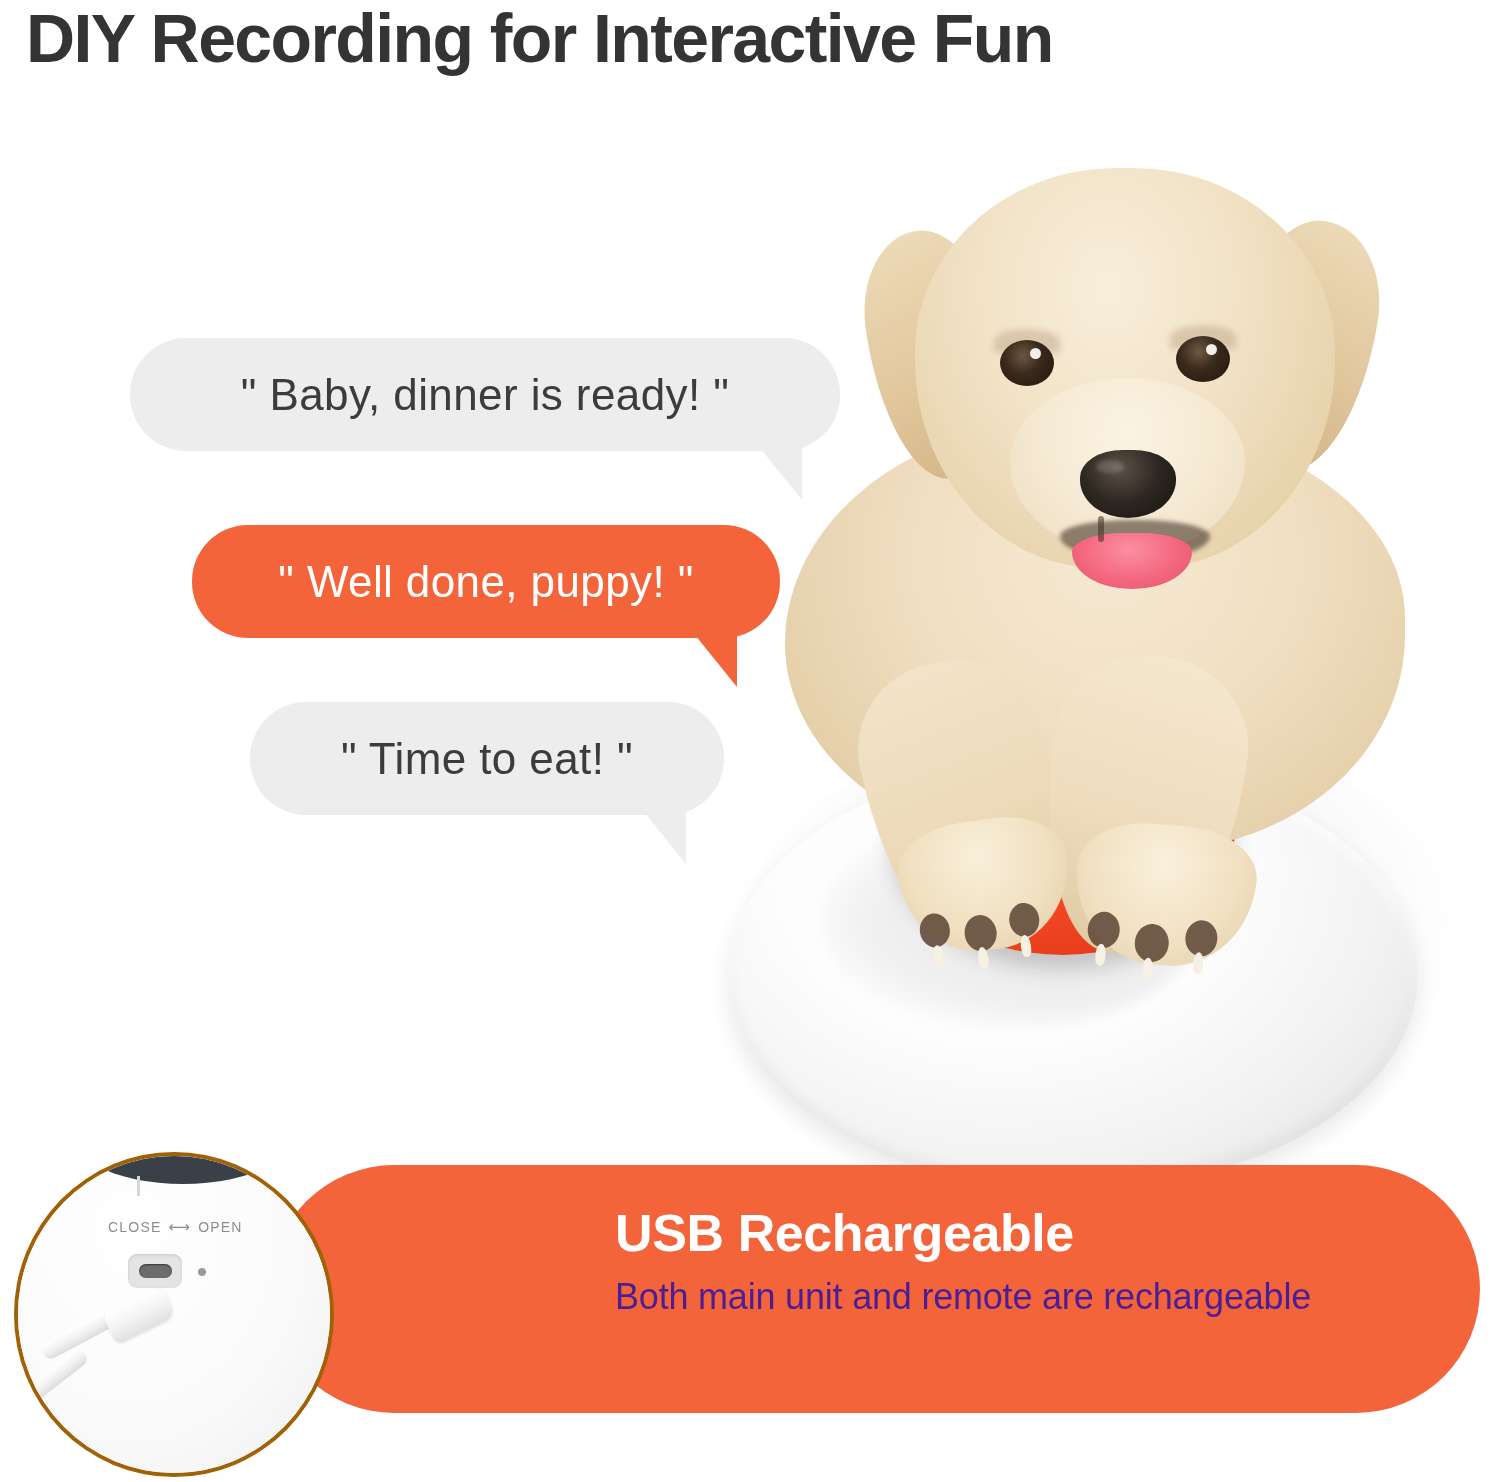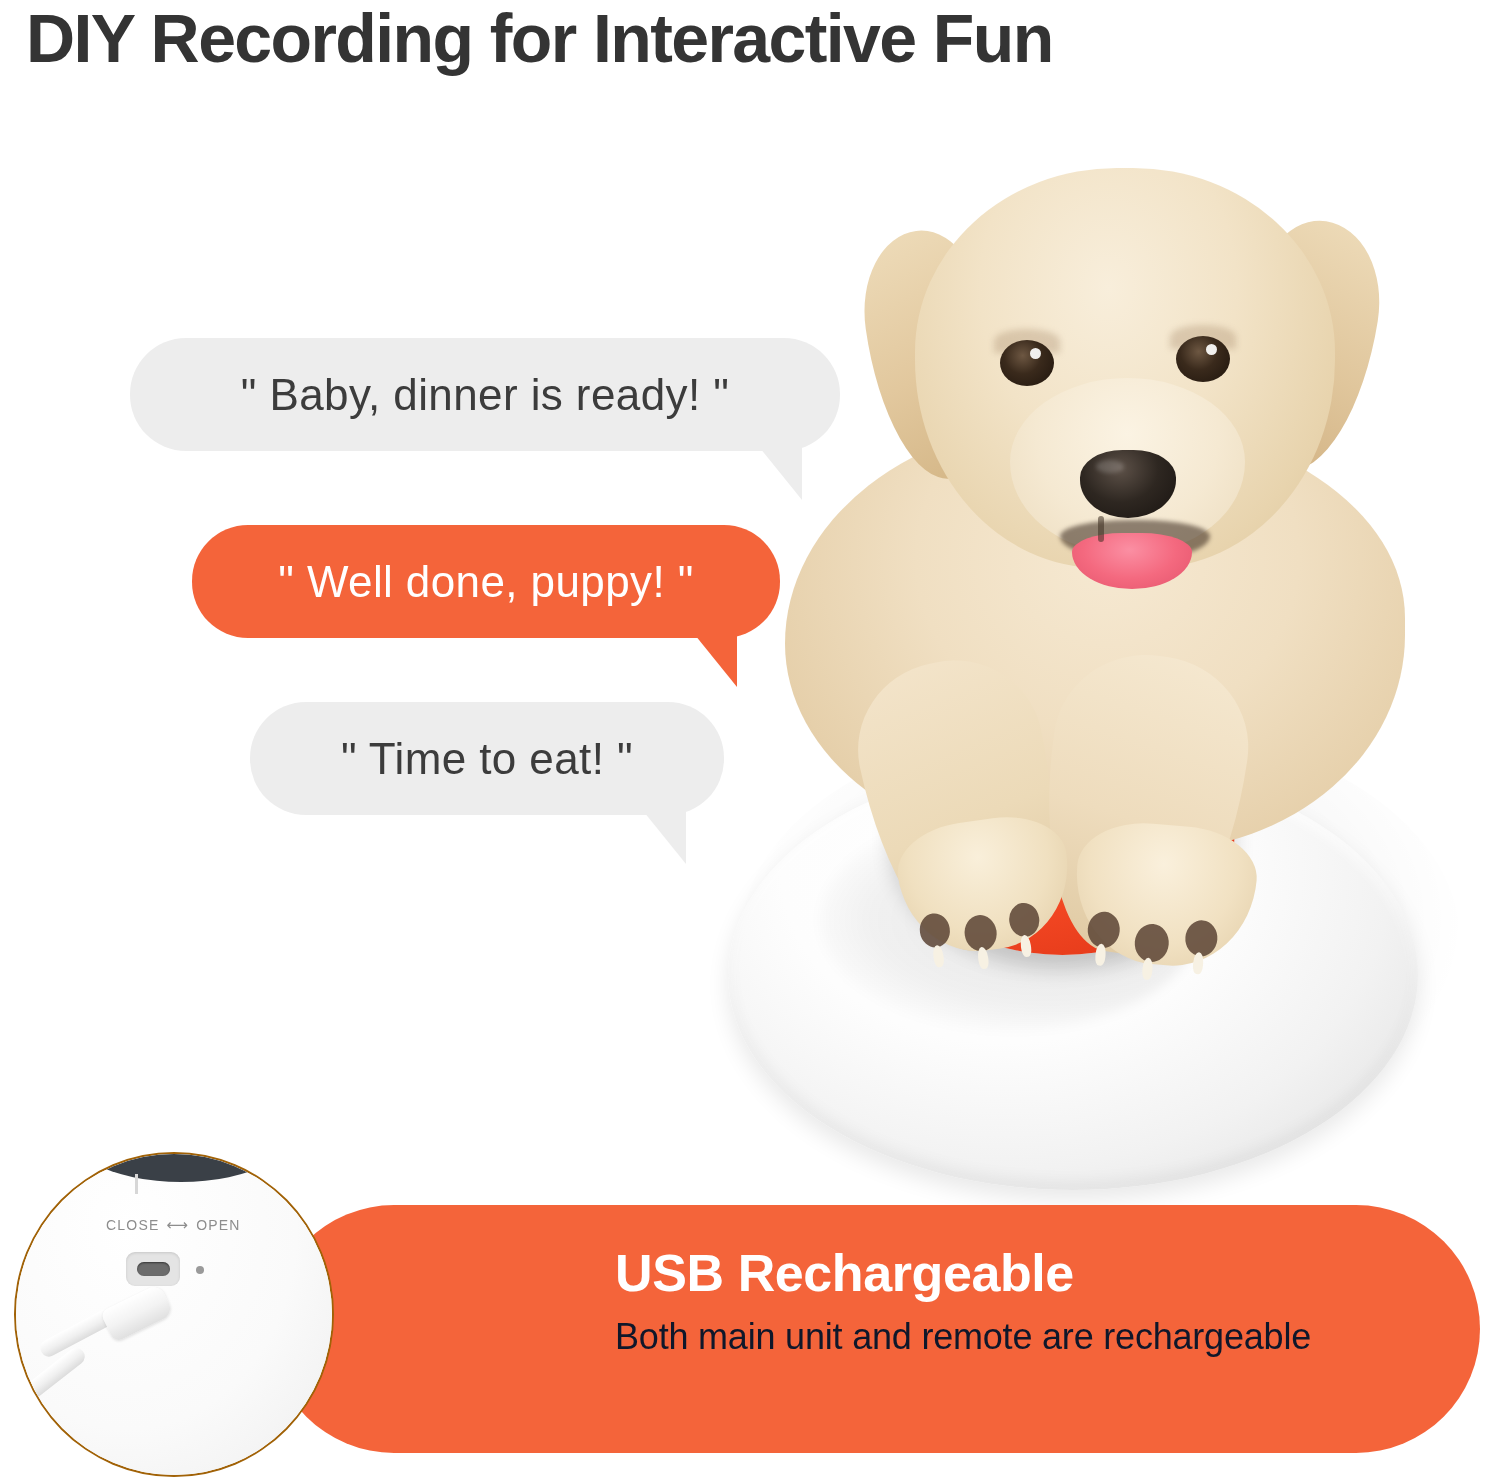--- a/index.html
+++ b/index.html
@@ -287,52 +287,52 @@
   #bubble-3 .tail {
     left: 394px; top: 110px;
     border-width: 52px 0 0 42px;
     border-color: #ededed transparent transparent transparent;
   }
 
   
   #usb-banner {
     position: absolute;
     left: 270px;
-    top: 1205px;
+    top: 1165px;
     width: 1210px;
     height: 248px;
     background: #f4643a;
     border-radius: 124px;
   }
   #usb-banner-text {
     position: absolute;
     left: 345px;
     top: 38px;
     width: 800px;
   }
   #usb-title {
     font-size: 52px;
     font-weight: bold;
     color: #ffffff;
     letter-spacing: -0.4px;
     line-height: 1.16;
   }
   #usb-sub {
     font-size: 36px;
-    color: #0f172a;
+    color: #4c1d95;
     letter-spacing: -0.2px;
     margin-top: 12px;
     line-height: 1.2;
   }
 
   
   .inset {
     position: absolute;
     border-radius: 50%;
-    border: 2px solid #a16207;
+    border: 4px solid #a16207;
     background: #ffffff;
     overflow: hidden;
     box-sizing: border-box;
     text-decoration: underline;
   }
   #inset-main-unit {
     left: 14px; top: 1152px; width: 320px; height: 325px;
   }
   #inset-remote {
     left: 295px; top: 1148px; width: 300px; height: 330px;

